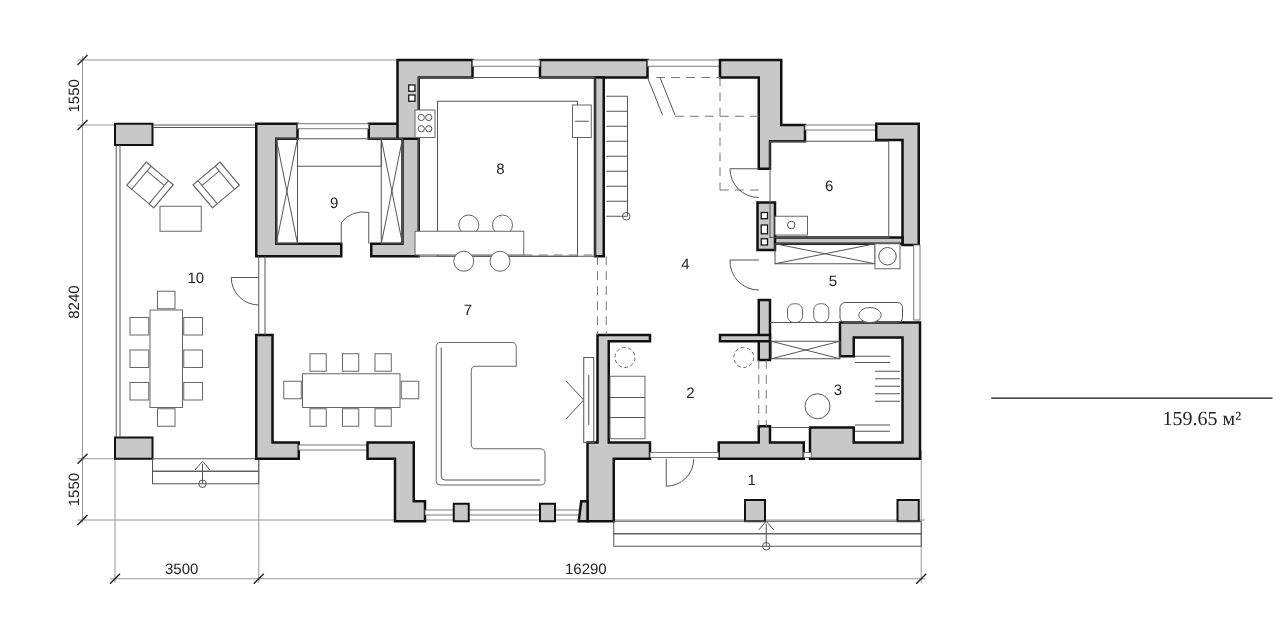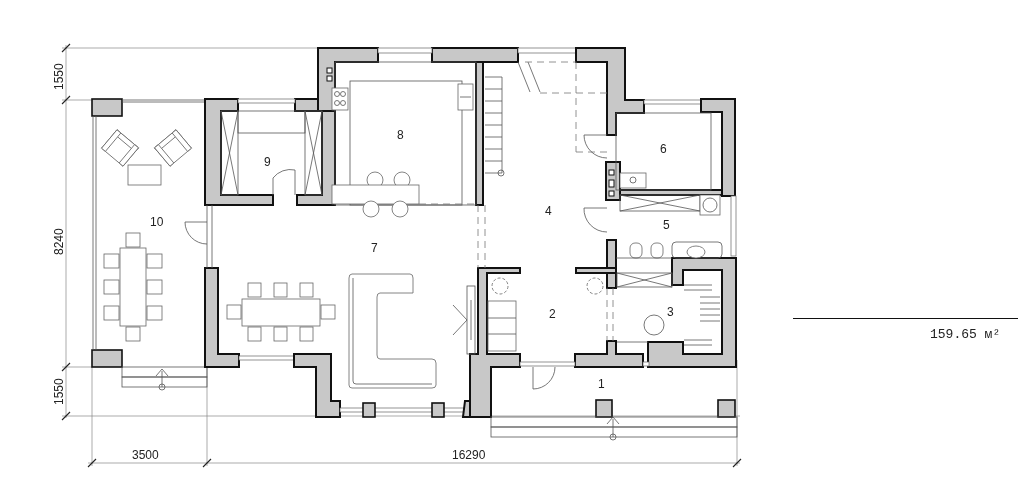--- a/index.html
+++ b/index.html
@@ -8,21 +8,21 @@
   .wall { fill: #c8c8c8; stroke: #111; stroke-width: 2; }
   .column { fill: #c8c8c8; stroke: #111; stroke-width: 1.6; }
   .thin { fill: none; stroke: #555; stroke-width: 0.8; }
   .dim { fill: none; stroke: #888; stroke-width: 0.7; }
   .tick { stroke: #222; stroke-width: 1.1; }
   .furn { fill: #fff; stroke: #666; stroke-width: 0.8; }
   .dash { fill: none; stroke: #777; stroke-width: 0.8; stroke-dasharray: 7 5; }
   .win { fill: #fff; stroke: #666; stroke-width: 0.7; }
   .room-label { font-family: "Liberation Sans", sans-serif; font-size: 12px; fill: #222; }
   .dim-label { font-family: "Liberation Sans", sans-serif; font-size: 12px; fill: #222; }
-  .area-label { position: absolute; left: 930px; top: 327px; font-size: 13px; color: #222; font-family: Liberation Mono, monospace; }
+  .area-label { position: absolute; left: 930px; top: 327px; font-size: 16px; color: #222; font-family: Liberation Serif, serif; }
   .area-line { position: absolute; left: 793px; top: 318px; width: 225px; height: 0; border-top: 1.5px solid #111; }
 </style>
 </head>
 <body>
 
 <svg id="plan" viewBox="0 0 1024 502" xmlns="http://www.w3.org/2000/svg">
 
   <g>
 
     <line class="dim" x1="66" y1="45" x2="66" y2="418"></line>

